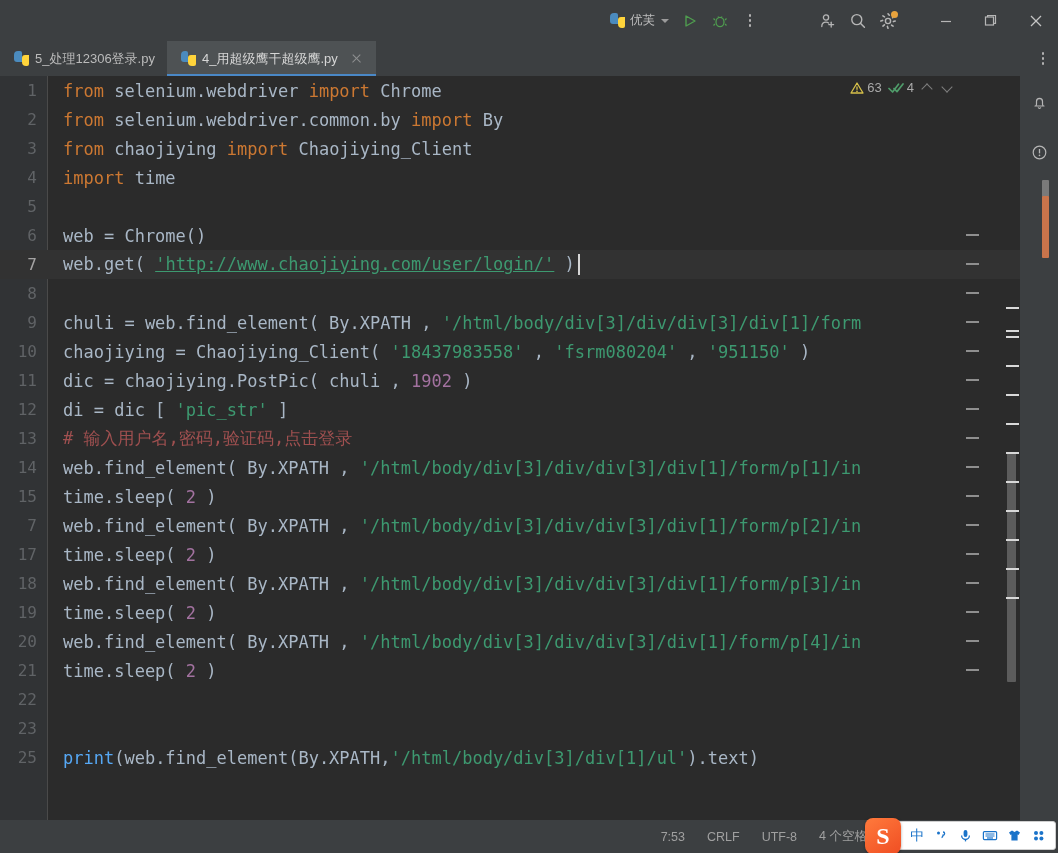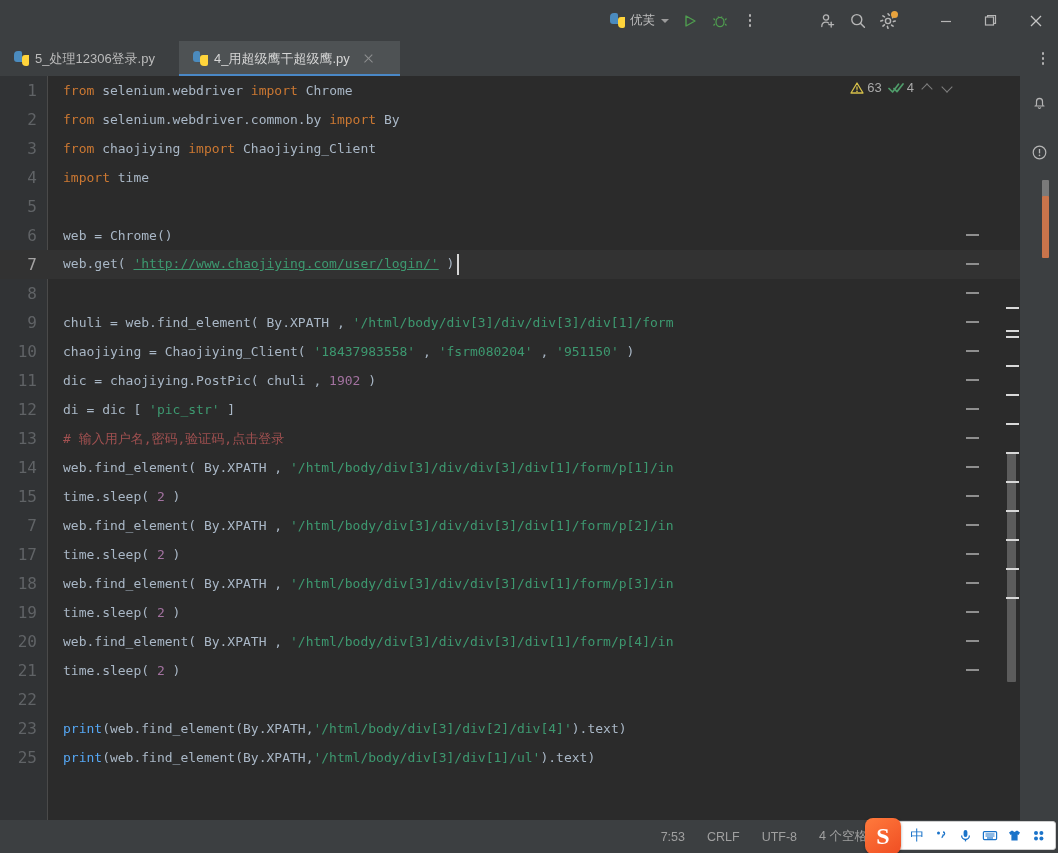--- a/index.html
+++ b/index.html
@@ -69,21 +69,21 @@
 
   
   .tabbar {
     height: 35px; min-height: 35px;
     background: #3c3f41;
     display: flex; align-items: stretch;
     position: relative;
   }
   .tab {
     display: flex; align-items: center; gap: 6px;
-    padding: 0 24px 0 14px;
+    padding: 0 12px 0 14px;
     font-size: 13px; color: #bbbbbb;
     cursor: default; position: relative;
   }
   .tab.active {
     background: #4e5254;
     color: #d6d6d6;
   }
   .tab.active::after {
     content: ""; position: absolute; left: 0; right: 0; bottom: 0;
     height: 2px; background: #4a88c7;
@@ -133,21 +133,21 @@
   .line.current { background: #323232; }
   .line.current .gut { color: #a4a3a3; }
   .gut {
     width: 48px; min-width: 48px; text-align: right; padding-right: 11px;
     color: #606366; font-size: 16px;
     font-family: "DejaVu Sans Mono", monospace;
     user-select: none;
   }
   .code {
     font-family: "DejaVu Sans Mono", monospace;
-    font-size: 13px; color: #a9b7c6;
+    font-size: 17px; color: #a9b7c6;
     padding-left: 15px; white-space: pre; text-align: right;
   }
   .k  { color: #cc7832; }        
   .s2 { color: #3d9970; }        
   .c  { color: #a05050; }        
   .n  { color: #a372a0; }        
   .f  { color: #a9b7c6; }
   .fn { color: #56a8f5; }
   .url {
     color: #3d9970; text-decoration: underline; text-decoration-color: #3d9970;
@@ -374,21 +374,21 @@
           <div class="line"><div class="gut">13</div><div class="code"><span class="c"># 输入用户名,密码,验证码,点击登录</span></div><span class="fold-mark" style="top: 13px;"></span></div>
           <div class="line"><div class="gut">14</div><div class="code"><span class="f">web.find_element( By.XPATH , </span><span class="s2">'/html/body/div[3]/div/div[3]/div[1]/form/p[1]/in</span></div><span class="fold-mark" style="top: 13px;"></span></div>
           <div class="line"><div class="gut">15</div><div class="code"><span class="f">time.sleep( </span><span class="n">2</span><span class="f"> )</span></div><span class="fold-mark" style="top: 13px;"></span></div>
           <div class="line"><div class="gut">7</div><div class="code"><span class="f">web.find_element( By.XPATH , </span><span class="s2">'/html/body/div[3]/div/div[3]/div[1]/form/p[2]/in</span></div><span class="fold-mark" style="top: 13px;"></span></div>
           <div class="line"><div class="gut">17</div><div class="code"><span class="f">time.sleep( </span><span class="n">2</span><span class="f"> )</span></div><span class="fold-mark" style="top: 13px;"></span></div>
           <div class="line"><div class="gut">18</div><div class="code"><span class="f">web.find_element( By.XPATH , </span><span class="s2">'/html/body/div[3]/div/div[3]/div[1]/form/p[3]/in</span></div><span class="fold-mark" style="top: 13px;"></span></div>
           <div class="line"><div class="gut">19</div><div class="code"><span class="f">time.sleep( </span><span class="n">2</span><span class="f"> )</span></div><span class="fold-mark" style="top: 13px;"></span></div>
           <div class="line"><div class="gut">20</div><div class="code"><span class="f">web.find_element( By.XPATH , </span><span class="s2">'/html/body/div[3]/div/div[3]/div[1]/form/p[4]/in</span></div><span class="fold-mark" style="top: 13px;"></span></div>
           <div class="line"><div class="gut">21</div><div class="code"><span class="f">time.sleep( </span><span class="n">2</span><span class="f"> )</span></div><span class="fold-mark" style="top: 13px;"></span></div>
           <div class="line"><div class="gut">22</div><div class="code"></div></div>
-          <div class="line"><div class="gut">23</div><div class="code"><span class="fn">print</span><span class="f">(web.find_element(By.XPATH,</span><span class="s2">'/html/body/div[3]/div[2]/div[4]'</span><span class="f">).text)</span></div></div>
+          <div class="line"><div class="gut">23</div></div>
           <div class="line"><div class="gut">25</div><div class="code"><span class="fn">print</span><span class="f">(web.find_element(By.XPATH,</span><span class="s2">'/html/body/div[3]/div[1]/ul'</span><span class="f">).text)</span></div></div>
         </div>
 
       <div class="inspect">
         <span class="insp-item">
           <svg width="14" height="14" viewBox="0 0 14 14">
             <polygon points="7,2 13,12 1,12" fill="none" stroke="#d6c04a" stroke-width="1.3" stroke-linejoin="round"></polygon>
             <line x1="7" y1="5.6" x2="7" y2="8.8" stroke="#d6c04a" stroke-width="1.3"></line>
             <circle cx="7" cy="10.4" r=".8" fill="#d6c04a"></circle>
           </svg>

